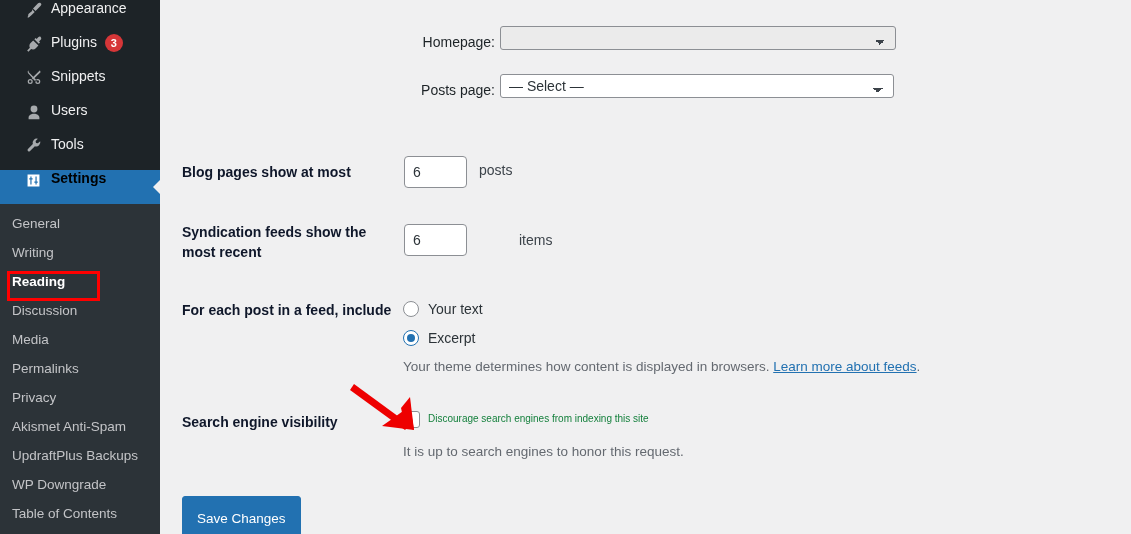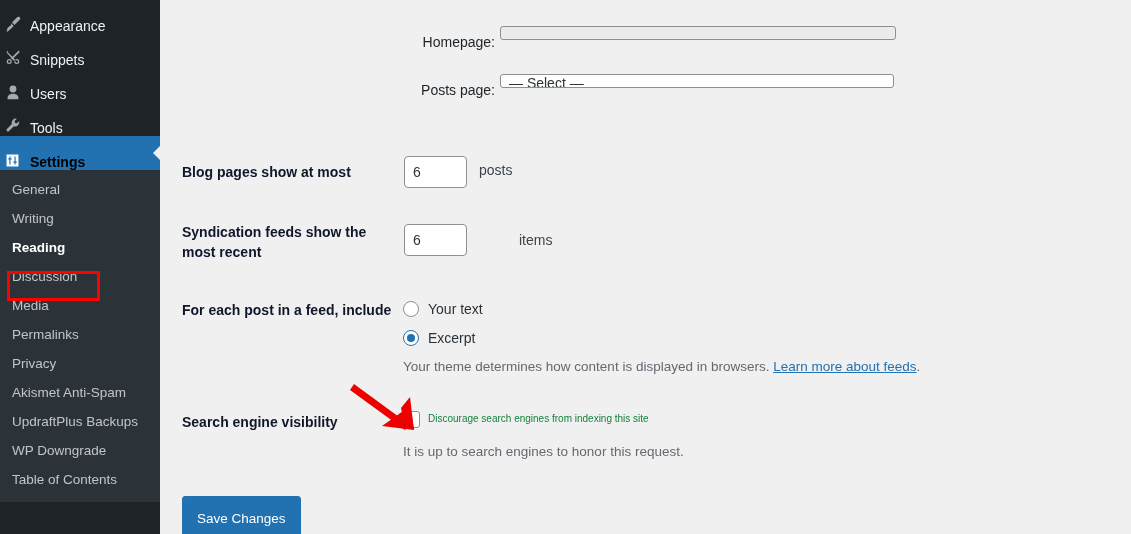--- a/index.html
+++ b/index.html
@@ -15,23 +15,23 @@
 
   
   #sidebar {
     position: absolute; left: 0; top: 0;
     width: 160px; height: 534px;
     background: #1d2327;
   }
   .menu-top { background: #1d2327; padding-top: 0; }
   .menu-item {
     position: relative;
-    display: flex; align-items: flex-end;
+    display: flex; align-items: flex-start;
     height: 34px;
-    padding-left: 4px;
+    padding-left: 25px;
     color: #f0f0f1;
     font-size: 14px;
     cursor: pointer;
   }
   .menu-item .mi-icon {
     width: 26px; height: 20px;
     display: flex; align-items: center; justify-content: flex-start;
     flex: 0 0 26px;
   }
   .menu-item .mi-icon svg { fill: #a7aaad; }
@@ -103,21 +103,21 @@
   .lbl-left {
     position: absolute;
     color: #0f172a;
     font-size: 14px;
     font-weight: 600;
     line-height: 20px;
   }
 
   select.wp-select {
     position: absolute;
-    height: 14px;
+    height: 24px;
     border: 1px solid #8c8f94;
     border-radius: 3px;
     background-color: #fff;
     color: #2c3338;
     font-family: "Liberation Sans", sans-serif;
     font-size: 14px;
     padding: 0 40px 0 8px;
     -webkit-appearance: none;
     appearance: none;
     background-image:
@@ -241,20 +241,29 @@
 
       <div class="menu-item">
         <span class="mi-icon">
           <svg width="18" height="18" viewBox="0 0 20 20">
               <path d="M14.5 2.5c1.2-1.2 3-.6 3.5.5.5 1-.2 2-.8 2.6l-5.5 5.5-2.8-2.8 5.6-5.8zm-6.6 6.7 2.9 2.9-4.3 4.3c-.5.5-1.2.7-1.9.6l-1.9 1.3.9-2.1c-.2-.7 0-1.4.5-1.9l3.8-3.1zM3 18.8l1.3-2.6c.3.5.8.9 1.4 1L3 18.8z"></path>
             </svg>
         </span>
         <span class="mi-label">Appearance</span>
       </div>
 
+      <div class="menu-item">
+        <span class="mi-icon">
+          <svg width="18" height="18" viewBox="0 0 20 20">
+              <path d="M14.7 2.6 12.9 4.4l-1.1-1.1L10.4 4.7l4.9 4.9 1.4-1.4-1.1-1.1 1.8-1.8c.9-.9.9-2.3 0-3.2-.9-.9-1.8-.4-2.7.5zM9.1 6 6.2 8.9c-1.4 1.4-1.7 3.5-.8 5.2l-3 3 1.4 1.4 3-3c1.7.9 3.8.6 5.2-.8l2.9-2.9L9.1 6z"></path>
+            </svg>
+        </span>
+        <span class="mi-label">Plugins</span>
+        <span class="badge">3</span>
+      </div>
 
       <div class="menu-item">
         <span class="mi-icon">
           <svg width="18" height="18" viewBox="0 0 20 20">
               <path d="M17.5 3.3 9 11.8 7.6 10.4l8.5-8.5c.5-.5 1.4.9.9 1.4zM5.8 11.2a2.8 2.8 0 1 0 0 5.6 2.8 2.8 0 0 0 0-5.6zm0 4.2a1.4 1.4 0 1 1 0-2.8 1.4 1.4 0 0 1 0 2.8zM4.2 2.2c-.6.5.1 1.6.6 2.1l8.4 8.4-1.4 1.4L4.8 6.1C3.6 4.9 2.3 3.4 3.3 2.2c.3-.3.7-.3.9 0zm10 9a2.8 2.8 0 1 0 0 5.6 2.8 2.8 0 0 0 0-5.6zm0 4.2a1.4 1.4 0 1 1 0-2.8 1.4 1.4 0 0 1 0 2.8z"></path>
             </svg>
         </span>
         <span class="mi-label">Snippets</span>
       </div>
 

